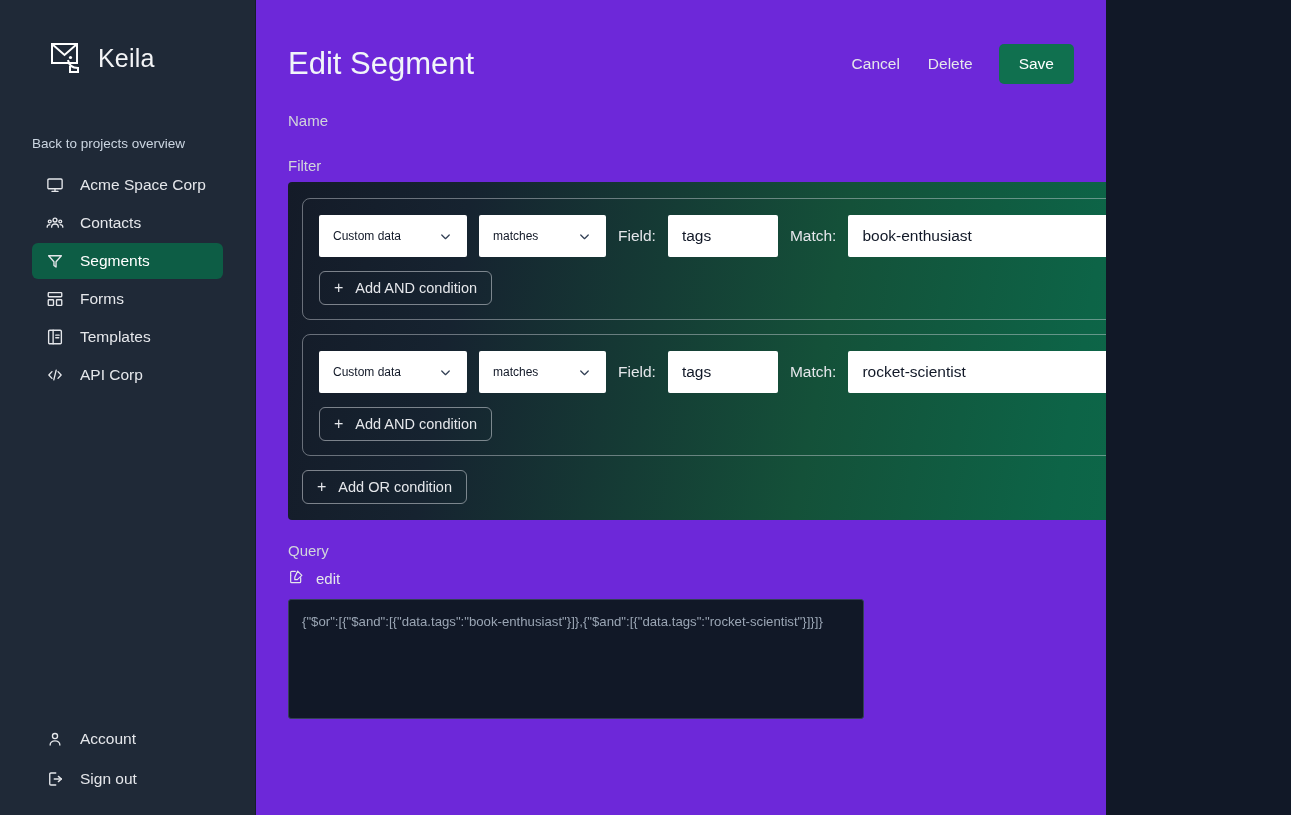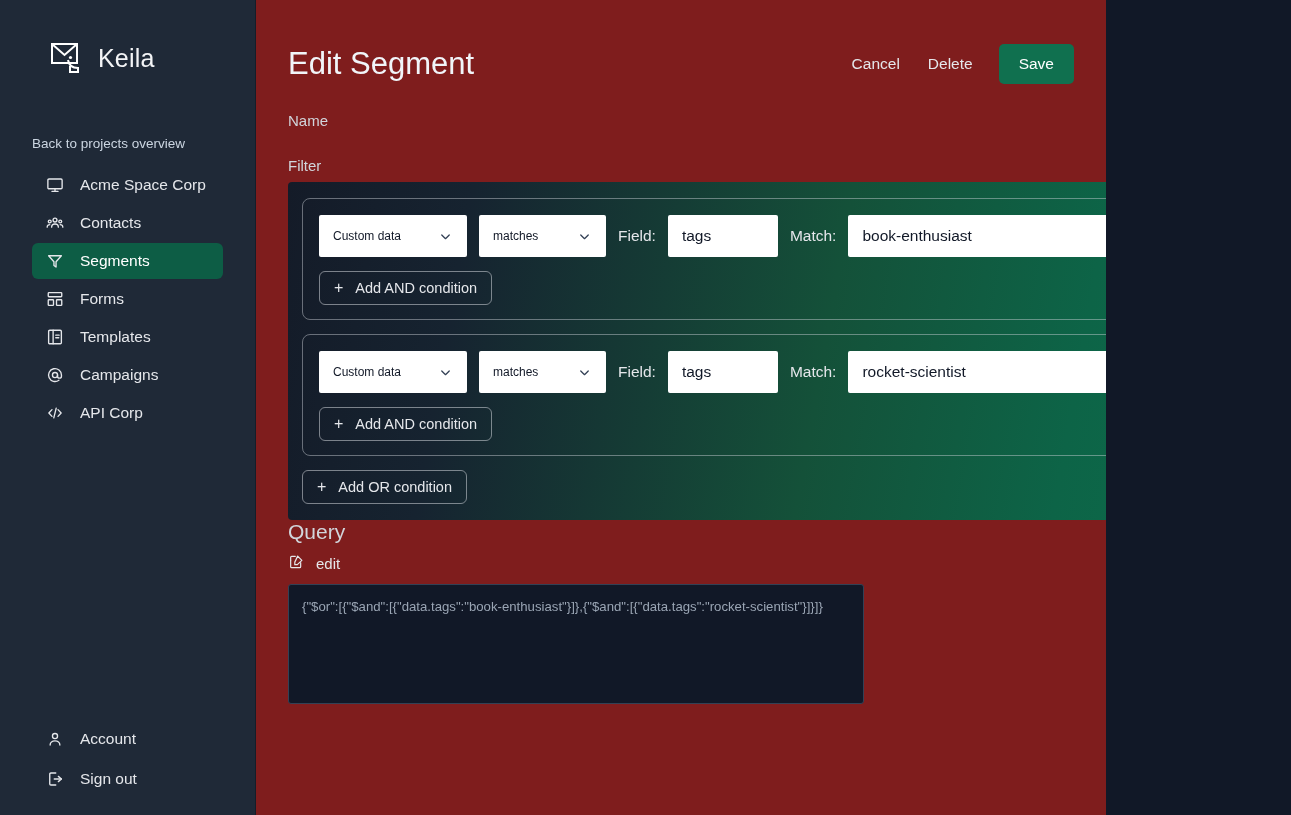--- a/index.html
+++ b/index.html
@@ -84,21 +84,21 @@
     padding: 0 32px 18px 32px;
     display: flex;
     flex-direction: column;
     gap: 4px;
   }
 
   
   #main {
     flex: 1 1 auto;
     position: relative;
-    background: #7f1d1d;
+    background: #6d28d9;
     overflow: hidden;
   }
 
   .header {
     display: flex;
     align-items: center;
     justify-content: space-between;
     padding: 44px 32px 0 32px;
   }
   .page-title {
@@ -249,21 +249,22 @@
     cursor: pointer;
     line-height: 1;
   }
   .ghost-btn .plus { font-size: 16px; line-height: 1; }
 
   .or-btn-wrap { padding-left: 0px; }
 
   
   .query-head {
     color: #d1d5db;
-    font-size: 21px;
+    font-size: 15px;
+    margin-top: 22px;
     display: block;
   }
   .edit-row {
     display: inline-flex;
     align-items: center;
     gap: 12px;
     margin-top: 10px;
     color: #e5e7eb;
     font-size: 15px;
     cursor: pointer;
@@ -371,29 +372,20 @@
         <span class="ico">
           <svg viewBox="0 0 24 24" width="18" height="18" fill="none" stroke="currentColor" stroke-width="1.8" stroke-linecap="round" stroke-linejoin="round">
             <rect x="3.5" y="3" width="17" height="18" rx="1.5"></rect>
             <line x1="9.5" y1="3" x2="9.5" y2="21"></line>
             <path d="M13 9.5 L 17.5 9.5 M13 13 L 17 13"></path>
           </svg>
         </span>
         <span class="lbl">Templates</span>
       </a>
 
-      <a class="nav-item">
-        <span class="ico">
-          <svg viewBox="0 0 24 24" width="18" height="18" fill="none" stroke="currentColor" stroke-width="1.8" stroke-linecap="round" stroke-linejoin="round">
-            <circle cx="12" cy="12" r="3.4"></circle>
-            <path d="M15.4 12v1.6a2.6 2.6 0 0 0 5.2 0V12a8.6 8.6 0 1 0-3.4 6.9"></path>
-          </svg>
-        </span>
-        <span class="lbl">Campaigns</span>
-      </a>
 
       <a class="nav-item">
         <span class="ico">
           <svg viewBox="0 0 24 24" width="18" height="18" fill="none" stroke="currentColor" stroke-width="1.8" stroke-linecap="round" stroke-linejoin="round">
             <polyline points="8,7.5 3.8,12 8,16.5"></polyline>
             <polyline points="16,7.5 20.2,12 16,16.5"></polyline>
             <line x1="13.6" y1="5.5" x2="10.4" y2="18.5"></line>
           </svg>
         </span>
         <span class="lbl">API Corp</span>

